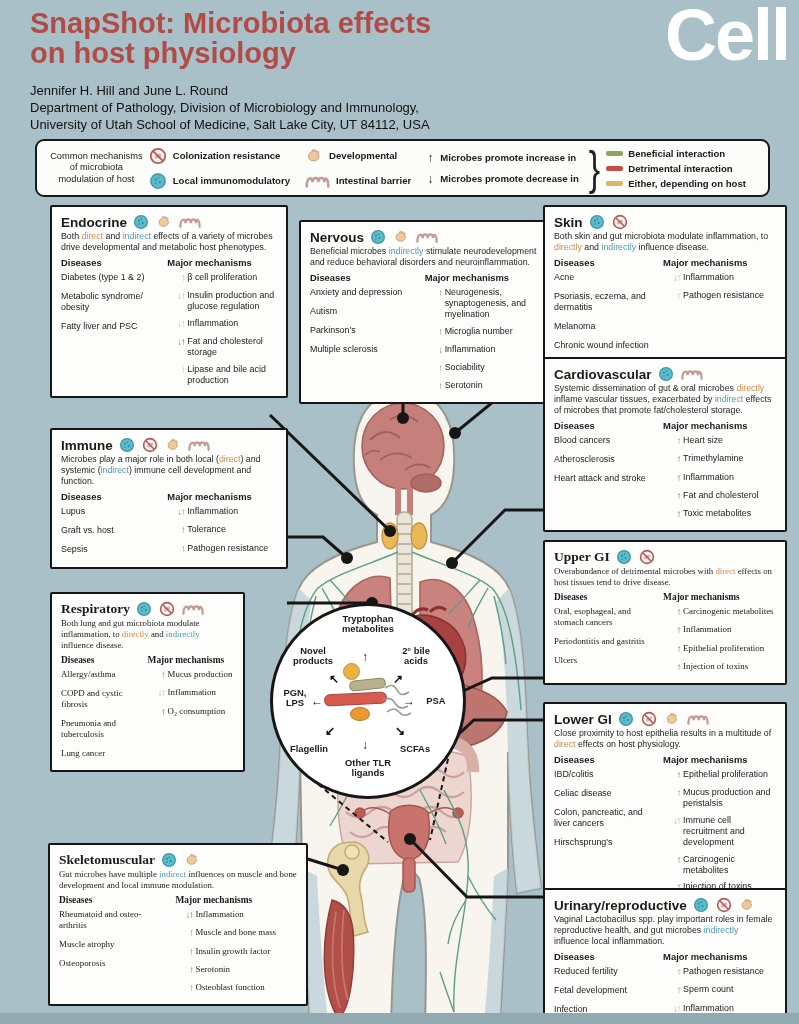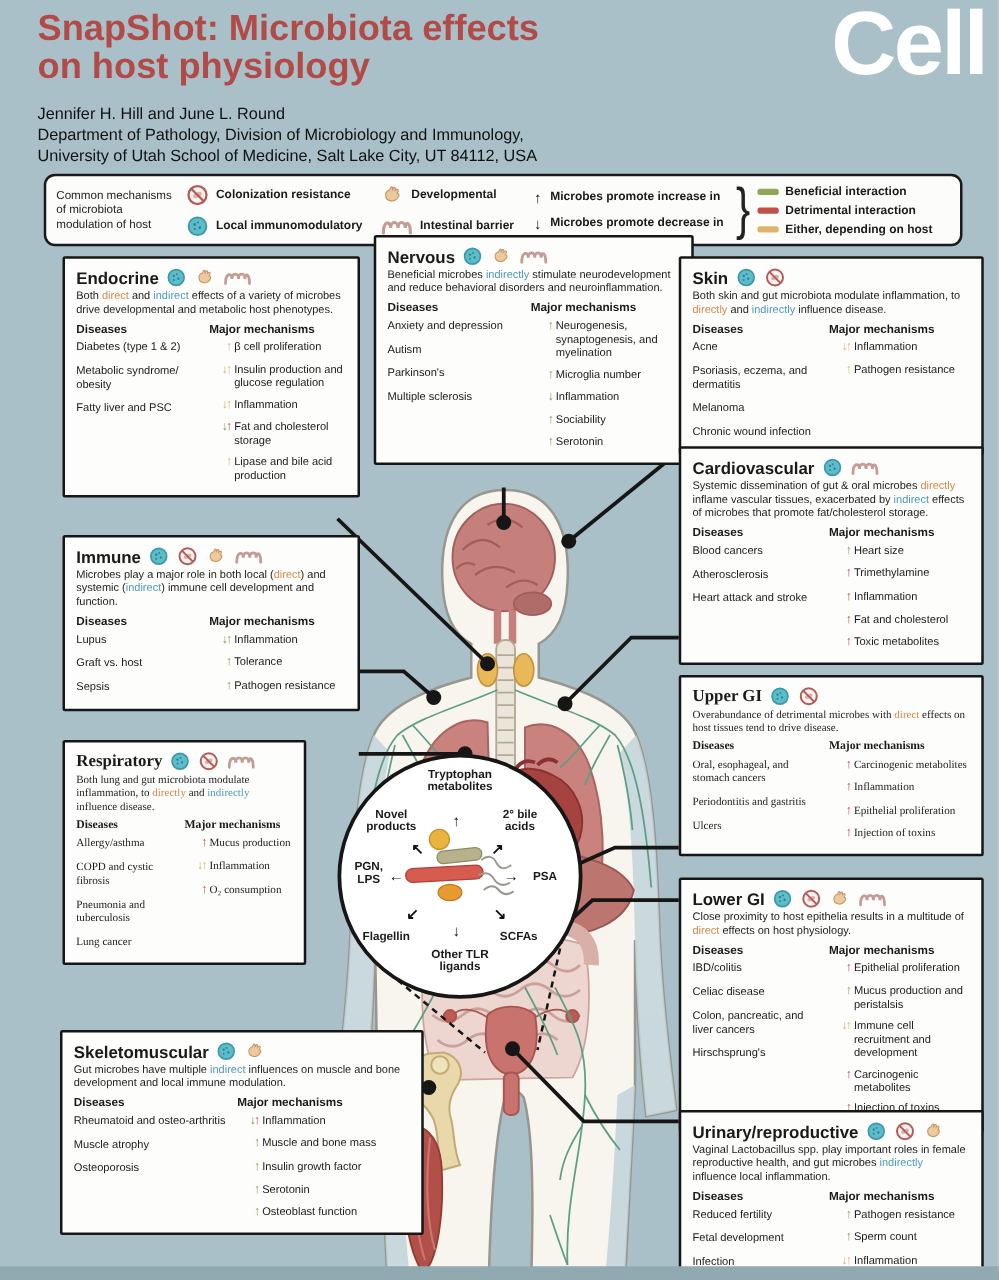--- a/index.html
+++ b/index.html
@@ -5,21 +5,21 @@
   html,body{margin:0;padding:0;}
   #page{position:relative;width:799px;height:1024px;background:#a9c0c8;overflow:hidden;
         font-family:"Liberation Sans",sans-serif;color:#1a1a1a;}
   
   #title{position:absolute;left:30px;top:8px;font-size:29px;line-height:1.04;font-weight:bold;color:#b24b47;}
   #authors{position:absolute;left:30px;top:82px;font-size:13px;line-height:1.32;color:#111;}
   #cell-logo{position:absolute;right:10px;top:-6px;font-size:72px;font-weight:bold;color:#ffffff;letter-spacing:-2px;}
   
   #legend{position:absolute;left:35px;top:139px;width:735px;height:58px;background:#fcfcfa;
           border:2px solid #1a1a1a;border-radius:9px;box-sizing:border-box;display:flex;align-items:center;padding:4px 8px;}
-  #legend-label{width:112px;font-size:9.3px;line-height:1.25;white-space:pre-line;color:#222;}
+  #legend-label{width:112px;font-size:9.3px;line-height:1.25;white-space:pre-line;color:#222;text-align:center;}
   .lg-col{display:flex;flex-direction:column;justify-content:center;gap:7px;margin-right:14px;}
   .lg-item{display:flex;align-items:center;gap:5px;font-size:9.6px;font-weight:bold;white-space:nowrap;}
   .lg-arrow{font-size:12px;font-weight:bold;width:10px;text-align:center;}
   #legend-brace{font-size:34px;font-weight:normal;color:#222;margin:0 6px 0 -4px;transform:scaleY(1.35);}
   .swatch{display:inline-block;width:17px;height:5px;border-radius:2px;}
   
   .box{position:absolute;background:#fdfdfb;border:2.2px solid #161616;border-radius:2px;
        box-sizing:border-box;padding:7px 9px 4px;z-index:5;}
   .box h3{margin:0 0 1px 0;font-size:13.5px;display:flex;align-items:center;gap:5px;}
   .box .desc{font-size:8.8px;line-height:1.26;margin:1px 0 4px;color:#1d1d1d;}
@@ -341,21 +341,21 @@
               <span class="ars"><span class="ar-green">↓</span><span class="ar-red">↑</span></span>
               <span>Fat and cholesterol storage</span>
             </div>
             <div class="mech">
               <span class="ars"><span class="ar-tan">↑</span></span>
               <span>Lipase and bile acid production</span>
             </div>
           </div>
         </div>
       </div>
-      <div class="box" style="left: 299px; top: 188px; width: 256px;">
+      <div class="box" style="left: 299px; top: 220px; width: 256px;">
         <h3>
           <span>Nervous</span>
           <span class="bicon">
             <svg width="18" height="16" viewBox="0 0 24 24">
               <circle cx="12" cy="12" r="9.5" fill="#5bbcca" stroke="#3d97a8" stroke-width="2"></circle>
               <circle cx="9" cy="10" r="1.4" fill="#2e7f90"></circle>
               <circle cx="14.5" cy="13.5" r="1.4" fill="#2e7f90"></circle>
               <circle cx="12.5" cy="8" r="1.1" fill="#2e7f90"></circle>
               <circle cx="9" cy="15" r="1.1" fill="#2e7f90"></circle>
             </svg>
@@ -710,21 +710,21 @@
               <span class="ars"><span class="ar-red">↑</span></span>
               <span>Carcinogenic metabolites</span>
             </div>
             <div class="mech">
               <span class="ars"><span class="ar-red">↑</span></span>
               <span>Injection of toxins</span>
             </div>
           </div>
         </div>
       </div>
-      <div class="box" style="left: 48px; top: 824px; width: 291px;">
+      <div class="box" style="left: 48px; top: 843px; width: 260px; font-family: Liberation Serif, serif;">
         <h3>
           <span>Skeletomuscular</span>
           <span class="bicon">
             <svg width="18" height="16" viewBox="0 0 24 24">
               <circle cx="12" cy="12" r="9.5" fill="#5bbcca" stroke="#3d97a8" stroke-width="2"></circle>
               <circle cx="9" cy="10" r="1.4" fill="#2e7f90"></circle>
               <circle cx="14.5" cy="13.5" r="1.4" fill="#2e7f90"></circle>
               <circle cx="12.5" cy="8" r="1.1" fill="#2e7f90"></circle>
               <circle cx="9" cy="15" r="1.1" fill="#2e7f90"></circle>
             </svg>

